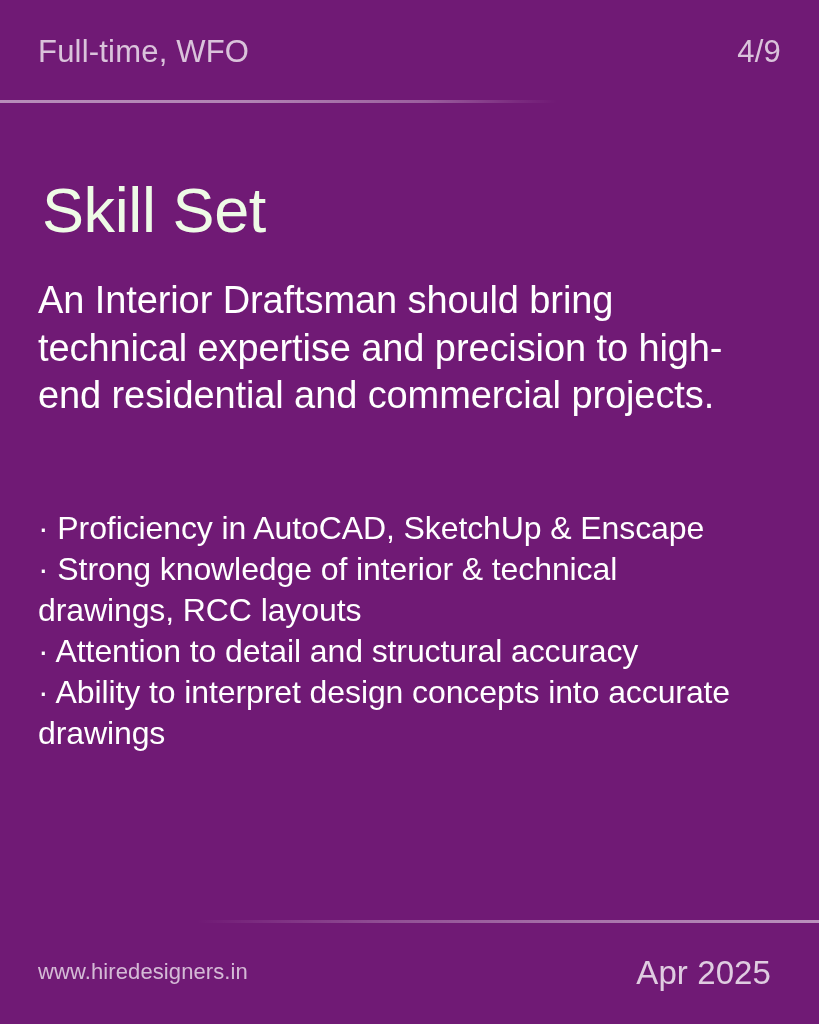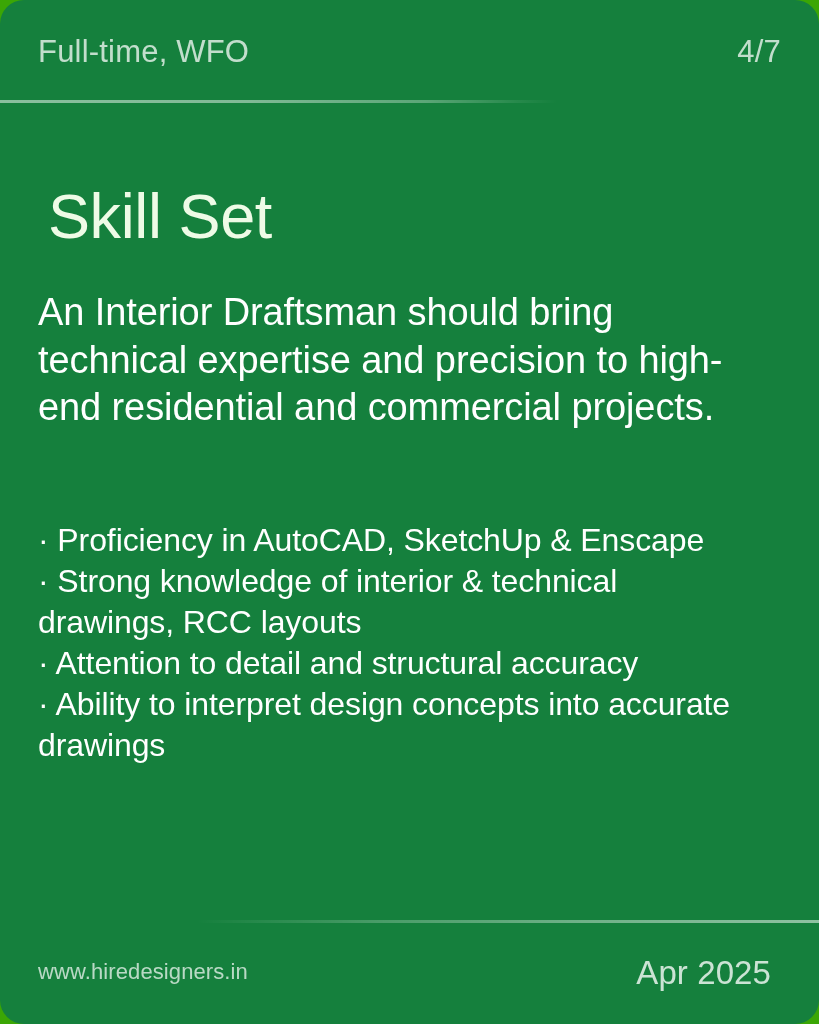--- a/index.html
+++ b/index.html
@@ -12,25 +12,24 @@
     overflow: hidden;
     background: #3ba605;
     font-family: "Liberation Sans", sans-serif;
     -webkit-font-smoothing: antialiased;
   }
 
   .slide {
     position: relative;
     width: 819px;
     height: 1024px;
-    background: #15803d;
+    background: #701a75;
     box-sizing: border-box;
     display: flex;
     flex-direction: column;
-    border-radius: 24px;
   }
 
   
   .header {
     position: relative;
     height: 103px;
     flex: 0 0 auto;
     display: flex;
     align-items: center;
     justify-content: space-between;
@@ -68,21 +67,21 @@
 
   
   .content {
     flex: 1 1 auto;
     padding: 0 38px;
     box-sizing: border-box;
     position: relative;
   }
 
   .title {
-    margin: 10px;
+    margin: 4px;
     padding-top: 72px;
     font-size: 63px;
     font-weight: 400;
     line-height: 1.0;
     letter-spacing: -0.4px;
     color: #eefbe6;
   }
 
   .lede {
     margin: 0;
@@ -152,21 +151,21 @@
     white-space: nowrap;
   }
 </style>
 </head>
 <body>
 
 <div class="slide">
 
   <div class="header">
     <div class="header-left">Full-time, WFO</div>
-    <div class="header-right">4/7</div>
+    <div class="header-right">4/9</div>
     <div class="header-rule"></div>
   </div>
 
   <div class="content">
     <h1 class="title">Skill Set</h1>
 
     <p class="lede">An Interior Draftsman should bring technical expertise and precision to high-end residential and commercial projects.</p>
 
     <ul class="bullets">
       <li>· Proficiency in AutoCAD, SketchUp &amp; Enscape</li>

